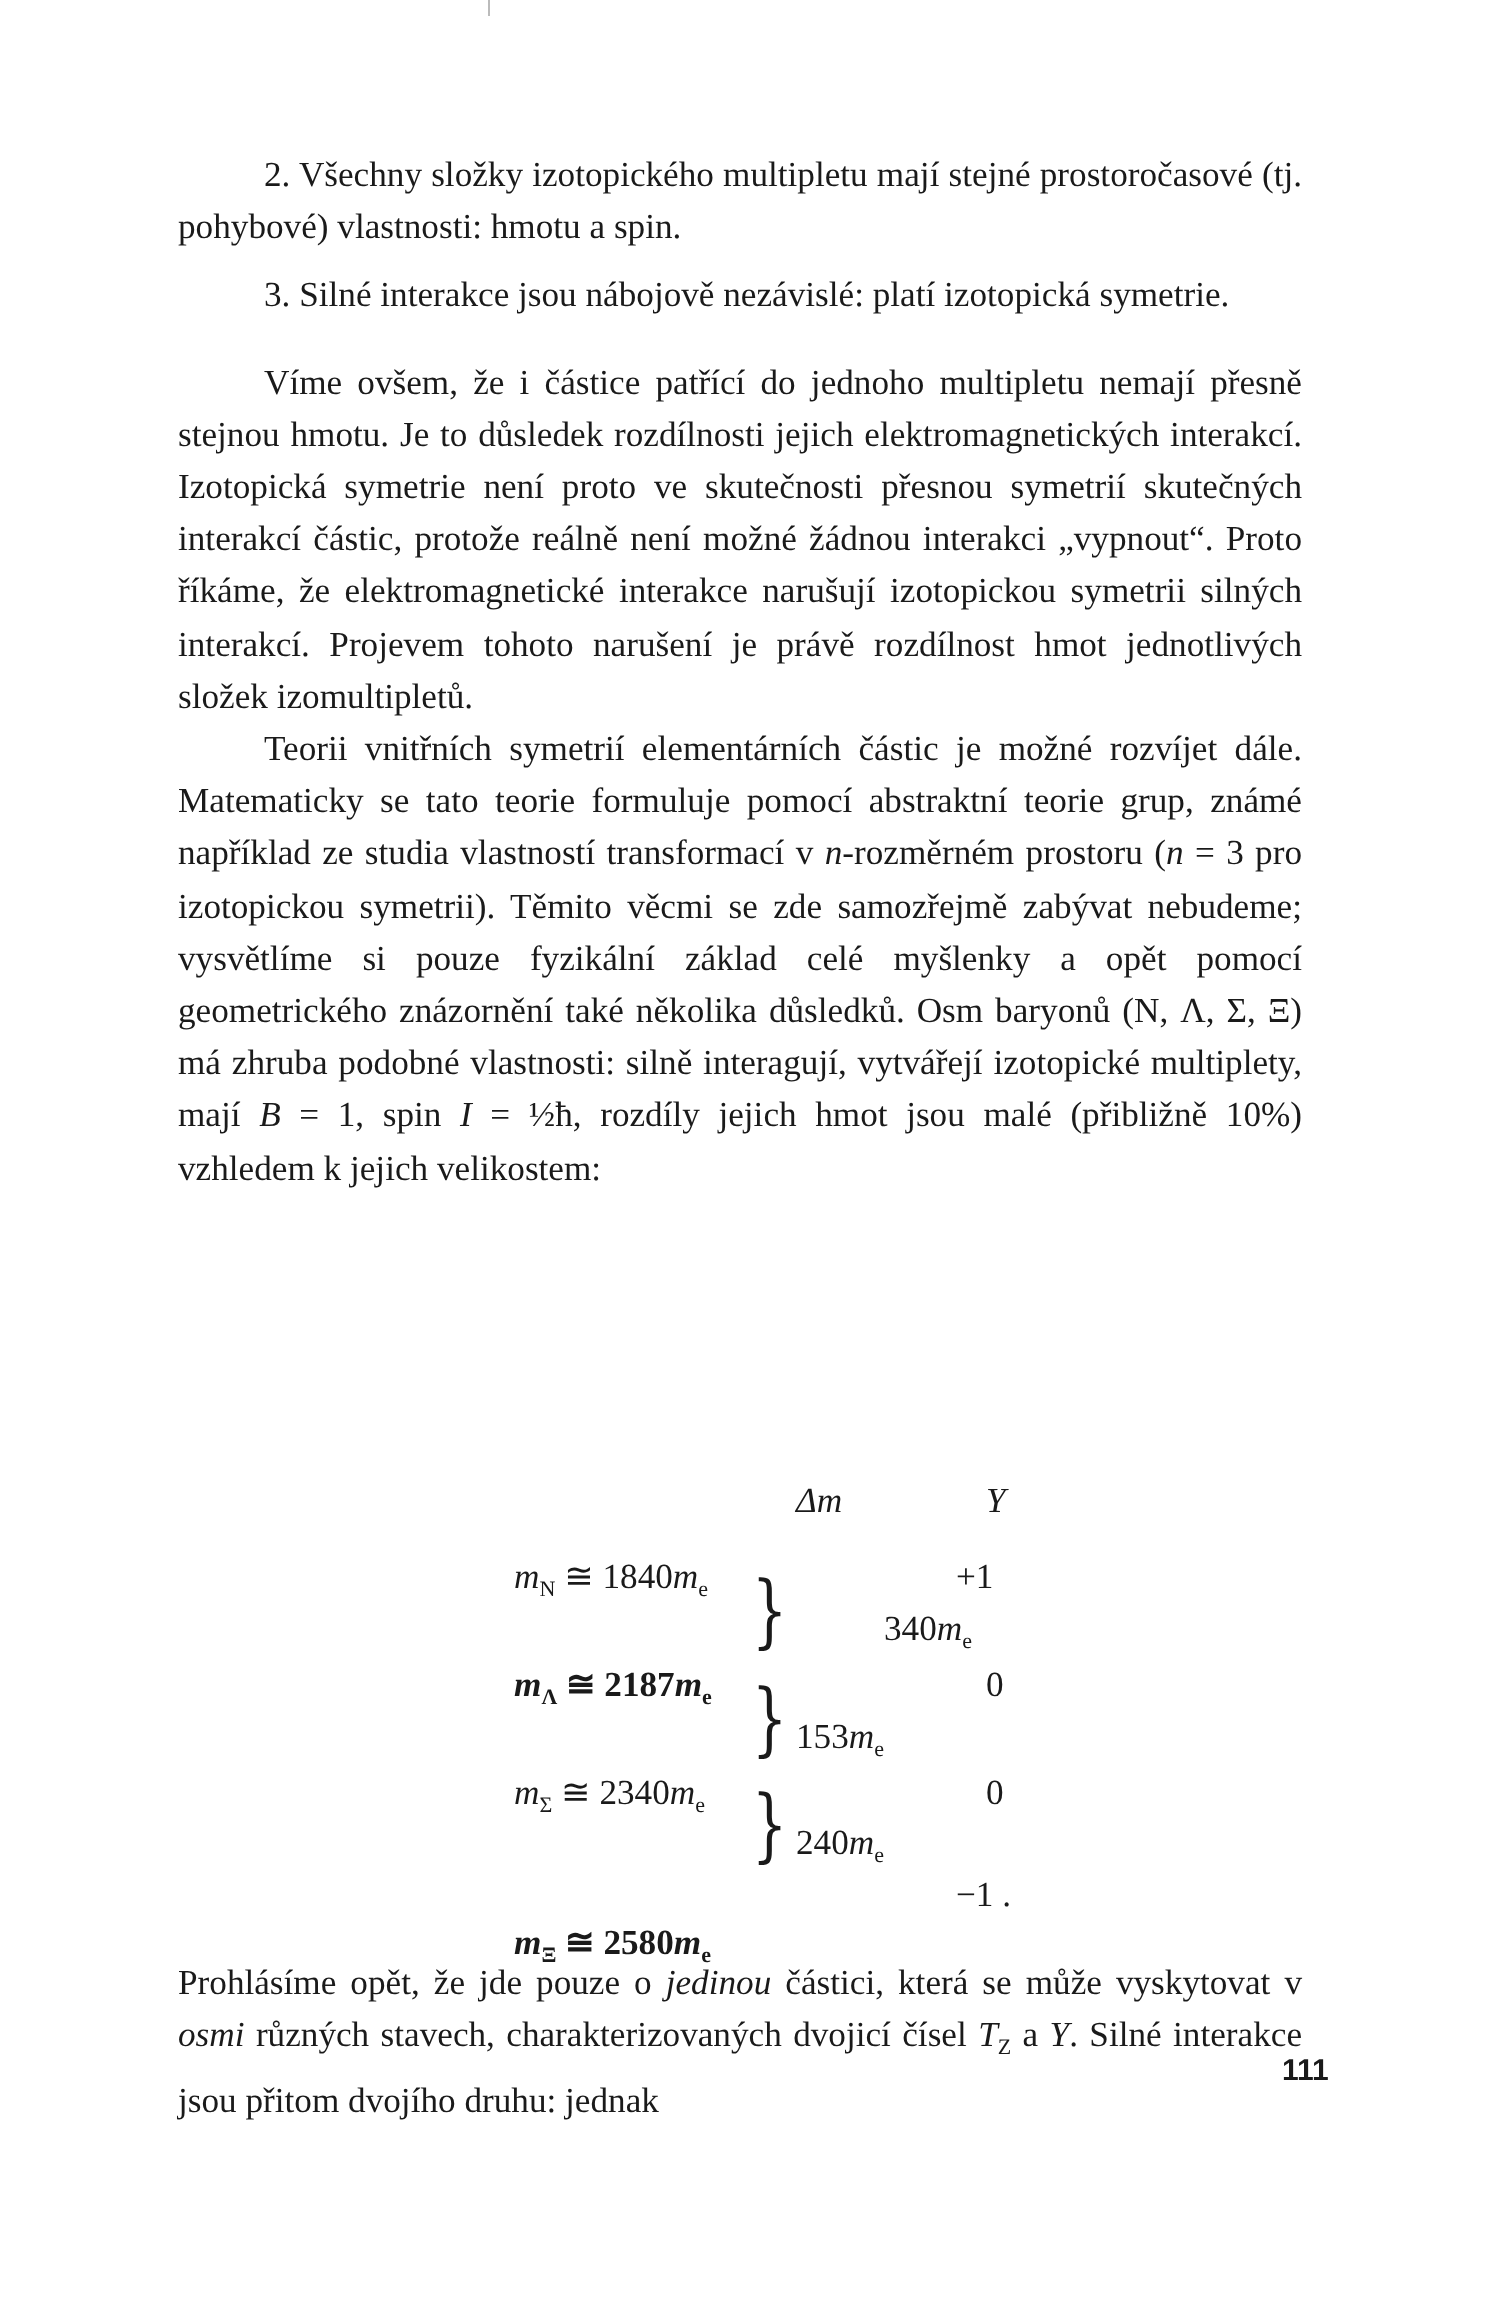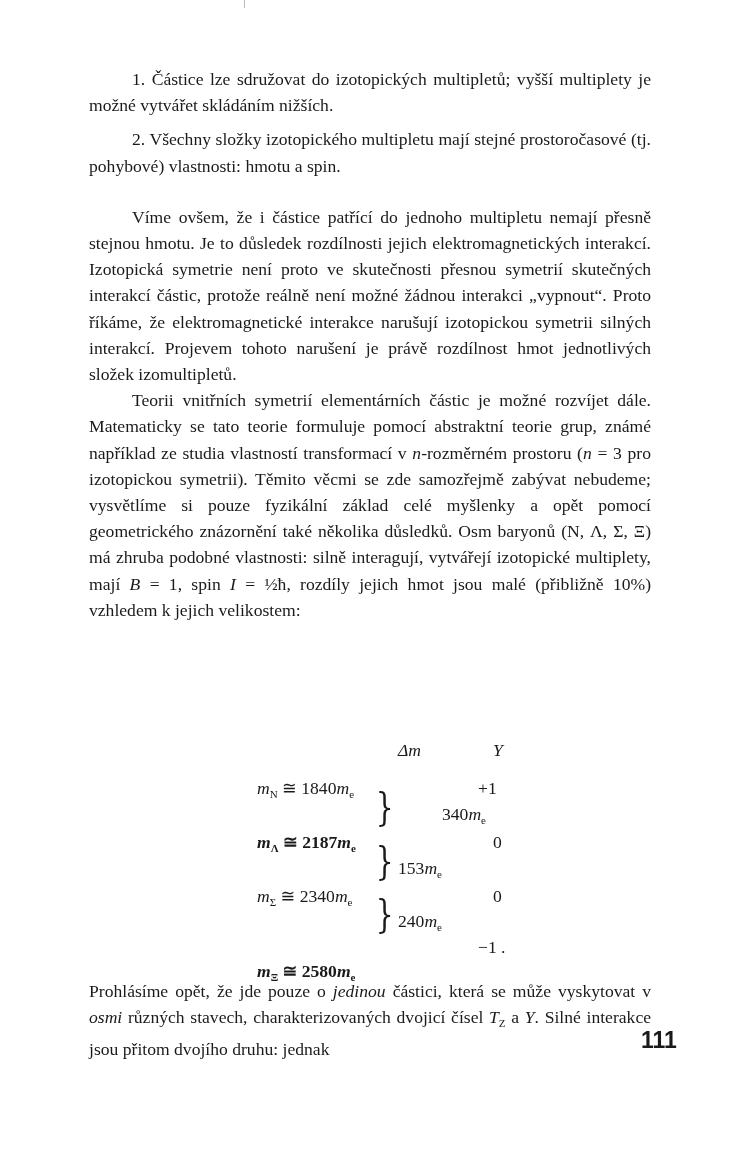--- a/index.html
+++ b/index.html
@@ -8,33 +8,33 @@
   .page { position:absolute; left:0; top:0; width:753px; height:1152px; }
   .col { position:absolute; left:89px; width:562px; font-size:17.6px; line-height:26.2px; }
   .para { margin:0; text-align:justify; text-align-last:left; }
   .indent { text-indent:43px; }
   .gap { height:8px; }
   i, .it { font-style:italic; }
   .sub { font-size:11px; vertical-align:-4px; }
   .table { position:absolute; left:0; top:0; width:753px; height:944px; font-size:17.6px;text-align:center; }
   .cell { position:absolute; white-space:nowrap; }
   .brace { position:absolute; font-family:"DejaVu Serif",serif; font-size:40px; line-height:40px; color:#1a1a1a; transform:scaleX(0.7); }
-  .pagenum { position:absolute; left:641px; top:1027px; font-family:"Liberation Sans","DejaVu Sans",sans-serif; font-weight:bold; font-size:23px; }
+  .pagenum { position:absolute; left:641px; top:1027px; font-family:"Liberation Sans","DejaVu Sans",sans-serif; font-weight:bold; font-size:15px; }
   .speck { position:absolute; width:1px; height:8px; background:#bbb; }
 </style>
 </head>
 <body>
 
 <div class="page">
 
   <div class="col" style="top:66px;">
-    <p class="para indent">1. Částice lze sdružovat do izotopických multipletů; vyšší multiplety je možné vytvářet skládáním nižších.</p>
     <div class="gap"></div>
     <p class="para indent">2. Všechny složky izotopického multipletu mají stejné prostoročasové (tj. pohybové) vlastnosti: hmotu a spin.</p>
     <div class="gap"></div>
+    <p class="para indent">3. Silné interakce jsou nábojově nezávislé: platí izotopická symetrie.</p>
     <div style="height:17px;"></div>
     <p class="para indent">Víme ovšem, že i částice patřící do jednoho multipletu nemají přesně stejnou hmotu. Je to důsledek rozdílnosti jejich elektromagnetických interakcí. Izotopická symetrie není proto ve skutečnosti přesnou symetrií skutečných interakcí částic, protože reálně není možné žádnou interakci „vypnout“. Proto říkáme, že elektromagnetické interakce narušují izotopickou symetrii silných interakcí. Projevem tohoto narušení je právě rozdílnost hmot jednotlivých složek izomultipletů.</p>
     <p class="para indent"><span>Teorii vnitřních symetrií elementárních částic je možné rozvíjet dále. Matematicky se tato teorie formuluje pomocí abstraktní teorie grup, známé například ze studia vlastností transformací v </span><i>n</i><span>-rozměrném prostoru (</span><i>n</i><span> = 3 pro izotopickou symetrii). Těmito věcmi se zde samozřejmě zabývat nebudeme; vysvětlíme si pouze fyzikální základ celé myšlenky a opět pomocí geometrického znázornění také několika důsledků. Osm baryonů (N, Λ, Σ, Ξ) má zhruba podobné vlastnosti: silně interagují, vytvářejí izotopické multiplety, mají </span><i>B</i><span> = 1, spin </span><i>I</i><span> = ½ħ, rozdíly jejich hmot jsou malé (přibližně 10%) vzhledem k jejich velikostem:</span></p>
   </div>
 
   <div class="table">
     <span class="cell it" style="left:398px; top:740px;">Δm</span>
     <span class="cell it" style="left:493px; top:740px;">Y</span>
 
     <div class="cell" style="left:257px; top:778px;">

